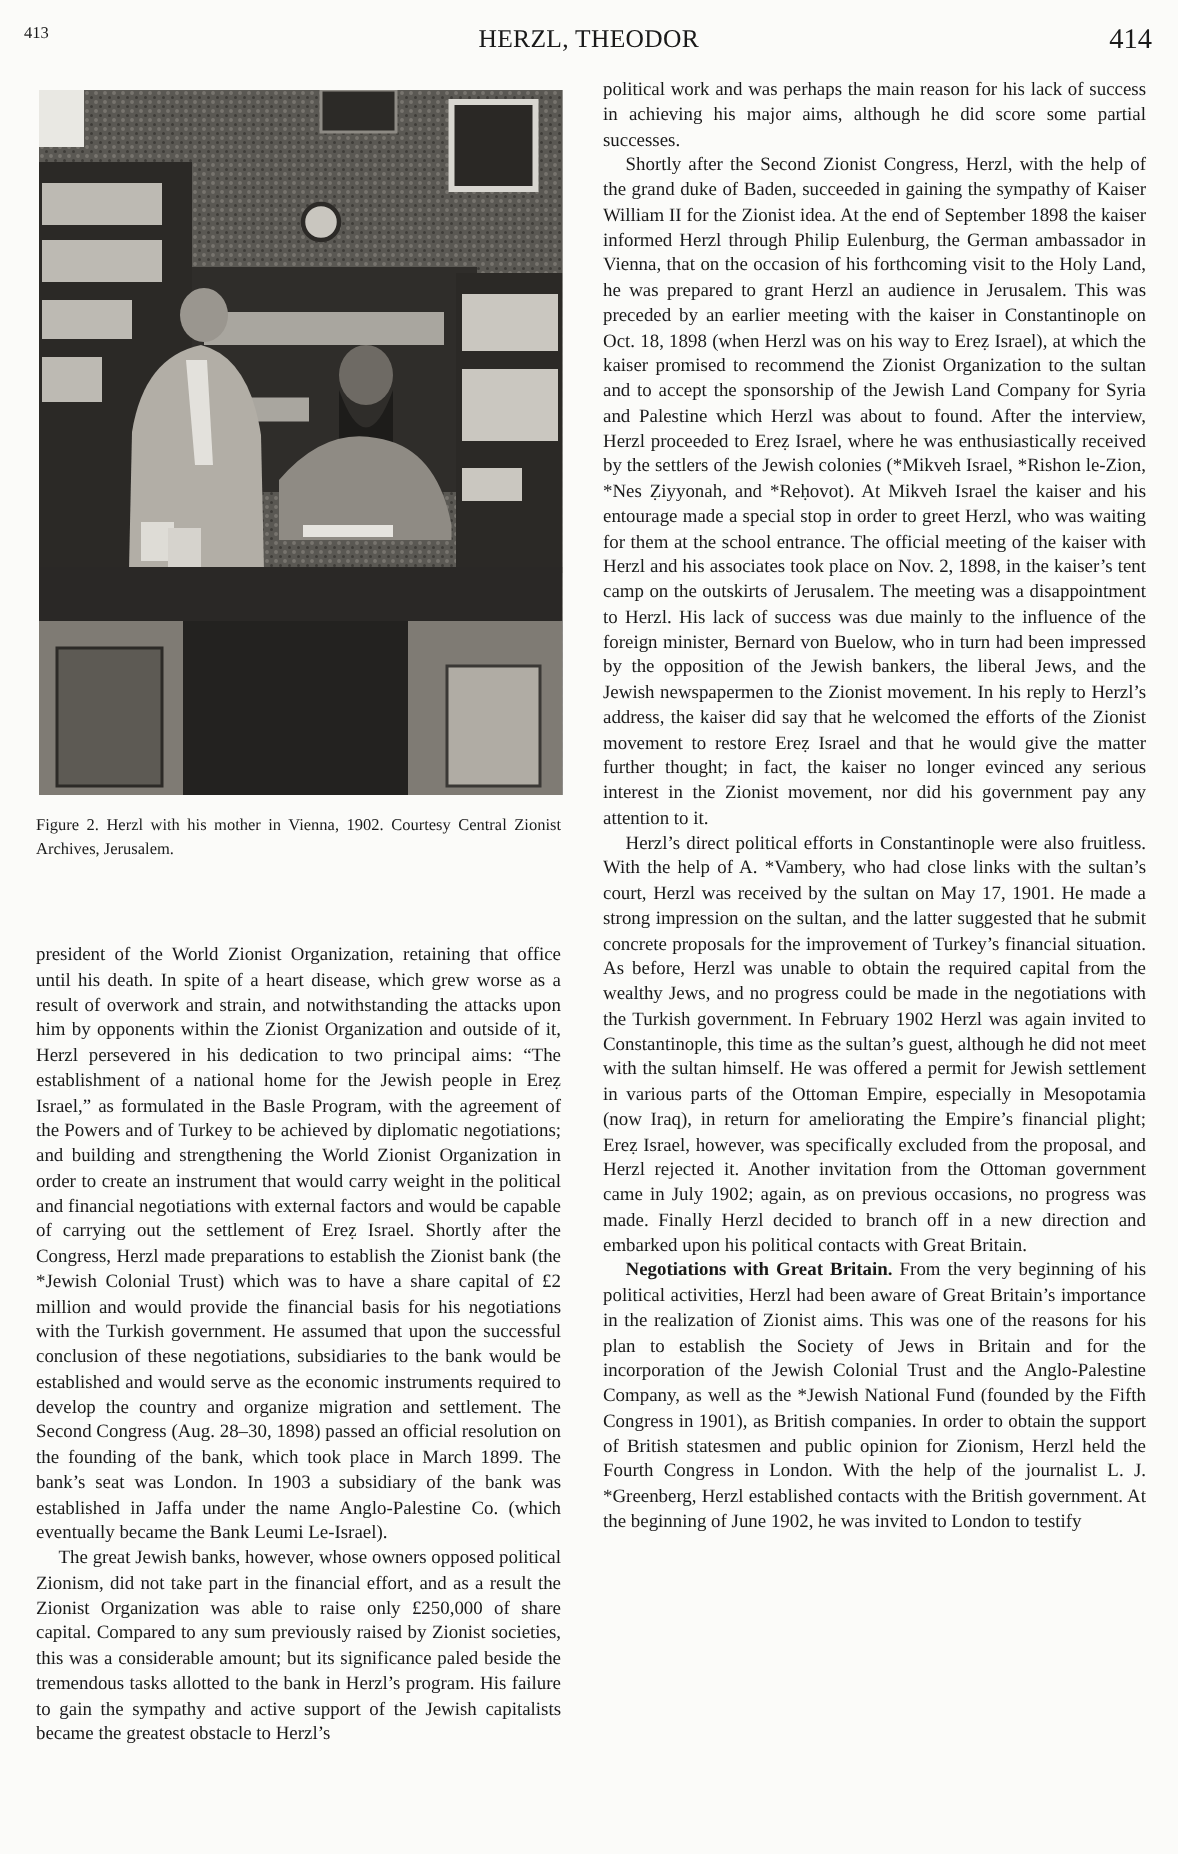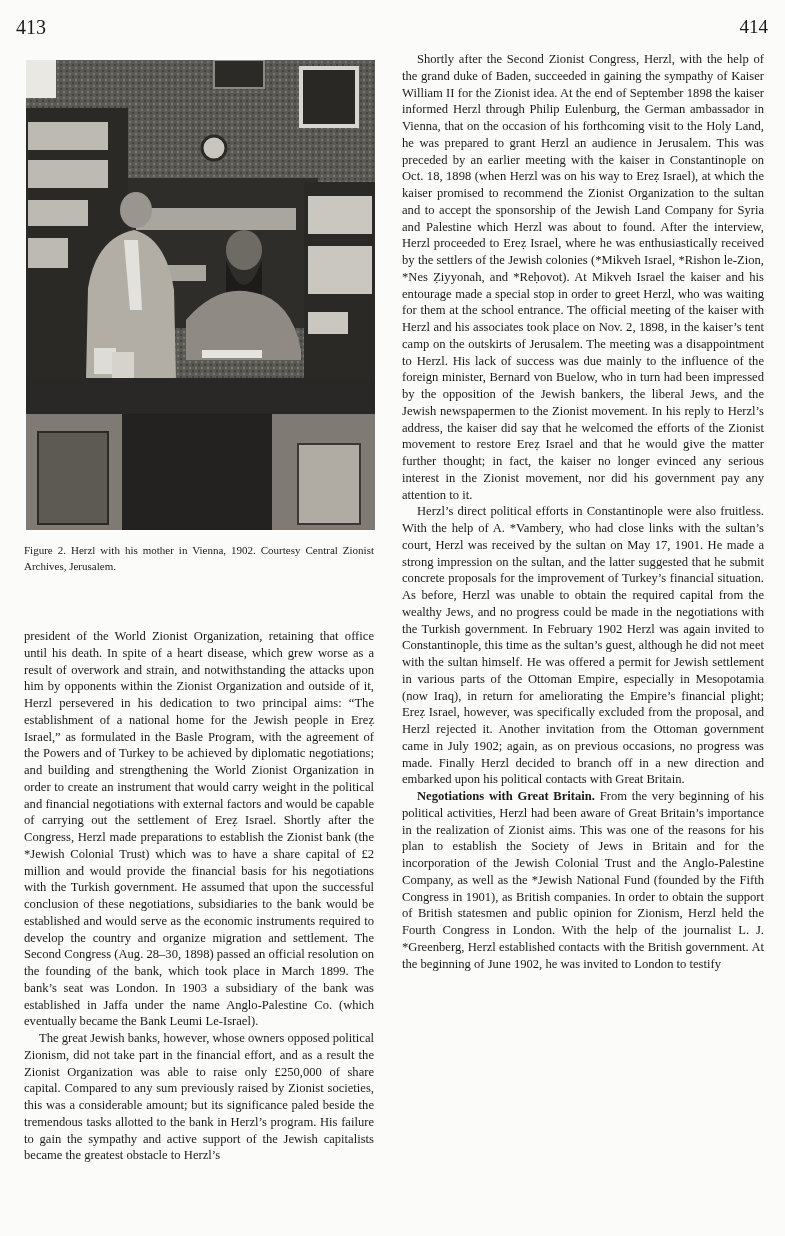--- a/index.html
+++ b/index.html
@@ -2,41 +2,42 @@
 <html><head>
 <meta charset="utf-8">
 <style>
   html, body { margin: 0; padding: 0; }
   body {
     width: 785px; height: 1236px; background: #fbfbf9; color: #1a1a1a;
     font-family: "Liberation Serif", "DejaVu Serif", serif;
     position: relative; overflow: hidden;
   }
   .header { position: absolute; top: 16px; left: 0; width: 785px; height: 24px; }
-  .pnum-left { position: absolute; left: 16px; top: 0; font-size: 20px; }
+  .pnum-left { position: absolute; left: 16px; top: 0; font-size: 11px; }
   .pnum-right { position: absolute; right: 17px; top: 0; font-size: 19px; }
   .running-head { position: absolute; left: 0; width: 785px; text-align: center; top: 0; font-size: 17px; letter-spacing: 0.2px; }
 
   .col { position: absolute; font-size: 12.6px; line-height: 16.75px; text-align: justify; }
   .col-left { left: 24px; width: 350px; margin-top: 40px; }
   .col-right { left: 402px; width: 362px; top: 51px; }
   .col p { margin: 0; text-indent: 0; }
   .col p.indent { text-indent: 15px; }
   .lead-bold { font-weight: bold; font-family: Liberation Serif, serif; }
 
   .figure { position: absolute; left: 26px; top: 60px; width: 349px; height: 470px; background: #3a3835; overflow: hidden; }
   .figure svg { display: block; }
   .caption { position: absolute; left: 24px; top: 542px; width: 350px; font-size: 11px; line-height: 16px; text-align: justify; }
   .left-body { top: 588px; }
 </style>
 </head>
 <body>
 
 <div class="header">
   <span class="pnum-left">413</span>
+  <span class="running-head">HERZL, THEODOR</span>
   <span class="pnum-right">414</span>
 </div>
 
 <div class="figure">
   <svg width="349" height="470" viewBox="0 0 349 470">
     <defs>
       <pattern id="wallp" width="6" height="6" patternUnits="userSpaceOnUse">
         <rect width="6" height="6" fill="#5a5853"></rect>
         <circle cx="2" cy="2" r="1.3" fill="#77746e"></circle>
         <circle cx="5" cy="5" r="1" fill="#3e3c38"></circle>
@@ -95,16 +96,17 @@
 </div>
 
 <div class="caption">Figure 2. Herzl with his mother in Vienna, 1902. Courtesy Central Zionist Archives, Jerusalem.</div>
 
 <div class="col col-left left-body">
   <p>president of the World Zionist Organization, retaining that office until his death. In spite of a heart disease, which grew worse as a result of overwork and strain, and notwithstanding the attacks upon him by opponents within the Zionist Organization and outside of it, Herzl persevered in his dedication to two principal aims: “The establishment of a national home for the Jewish people in Ereẓ Israel,” as formulated in the Basle Program, with the agreement of the Powers and of Turkey to be achieved by diplomatic negotiations; and building and strengthening the World Zionist Organization in order to create an instrument that would carry weight in the political and financial negotiations with external factors and would be capable of carrying out the settlement of Ereẓ Israel. Shortly after the Congress, Herzl made preparations to establish the Zionist bank (the *Jewish Colonial Trust) which was to have a share capital of £2 million and would provide the financial basis for his negotiations with the Turkish government. He assumed that upon the successful conclusion of these negotiations, subsidiaries to the bank would be established and would serve as the economic instruments required to develop the country and organize migration and settlement. The Second Congress (Aug. 28–30, 1898) passed an official resolution on the founding of the bank, which took place in March 1899. The bank’s seat was London. In 1903 a subsidiary of the bank was established in Jaffa under the name Anglo-Palestine Co. (which eventually became the Bank Leumi Le-Israel).</p>
   <p class="indent">The great Jewish banks, however, whose owners opposed political Zionism, did not take part in the financial effort, and as a result the Zionist Organization was able to raise only £250,000 of share capital. Compared to any sum previously raised by Zionist societies, this was a considerable amount; but its significance paled beside the tremendous tasks allotted to the bank in Herzl’s program. His failure to gain the sympathy and active support of the Jewish capitalists became the greatest obstacle to Herzl’s</p>
 </div>
 
 <div class="col col-right">
+  <p>political work and was perhaps the main reason for his lack of success in achieving his major aims, although he did score some partial successes.</p>
   <p class="indent">Shortly after the Second Zionist Congress, Herzl, with the help of the grand duke of Baden, succeeded in gaining the sympathy of Kaiser William II for the Zionist idea. At the end of September 1898 the kaiser informed Herzl through Philip Eulenburg, the German ambassador in Vienna, that on the occasion of his forthcoming visit to the Holy Land, he was prepared to grant Herzl an audience in Jerusalem. This was preceded by an earlier meeting with the kaiser in Constantinople on Oct. 18, 1898 (when Herzl was on his way to Ereẓ Israel), at which the kaiser promised to recommend the Zionist Organization to the sultan and to accept the sponsorship of the Jewish Land Company for Syria and Palestine which Herzl was about to found. After the interview, Herzl proceeded to Ereẓ Israel, where he was enthusiastically received by the settlers of the Jewish colonies (*Mikveh Israel, *Rishon le-Zion, *Nes Ẓiyyonah, and *Reḥovot). At Mikveh Israel the kaiser and his entourage made a special stop in order to greet Herzl, who was waiting for them at the school entrance. The official meeting of the kaiser with Herzl and his associates took place on Nov. 2, 1898, in the kaiser’s tent camp on the outskirts of Jerusalem. The meeting was a disappointment to Herzl. His lack of success was due mainly to the influence of the foreign minister, Bernard von Buelow, who in turn had been impressed by the opposition of the Jewish bankers, the liberal Jews, and the Jewish newspapermen to the Zionist movement. In his reply to Herzl’s address, the kaiser did say that he welcomed the efforts of the Zionist movement to restore Ereẓ Israel and that he would give the matter further thought; in fact, the kaiser no longer evinced any serious interest in the Zionist movement, nor did his government pay any attention to it.</p>
   <p class="indent">Herzl’s direct political efforts in Constantinople were also fruitless. With the help of A. *Vambery, who had close links with the sultan’s court, Herzl was received by the sultan on May 17, 1901. He made a strong impression on the sultan, and the latter suggested that he submit concrete proposals for the improvement of Turkey’s financial situation. As before, Herzl was unable to obtain the required capital from the wealthy Jews, and no progress could be made in the negotiations with the Turkish government. In February 1902 Herzl was again invited to Constantinople, this time as the sultan’s guest, although he did not meet with the sultan himself. He was offered a permit for Jewish settlement in various parts of the Ottoman Empire, especially in Mesopotamia (now Iraq), in return for ameliorating the Empire’s financial plight; Ereẓ Israel, however, was specifically excluded from the proposal, and Herzl rejected it. Another invitation from the Ottoman government came in July 1902; again, as on previous occasions, no progress was made. Finally Herzl decided to branch off in a new direction and embarked upon his political contacts with Great Britain.</p>
   <p class="indent"><span class="lead-bold">Negotiations with Great Britain.</span><span> From the very beginning of his political activities, Herzl had been aware of Great Britain’s importance in the realization of Zionist aims. This was one of the reasons for his plan to establish the Society of Jews in Britain and for the incorporation of the Jewish Colonial Trust and the Anglo-Palestine Company, as well as the *Jewish National Fund (founded by the Fifth Congress in 1901), as British companies. In order to obtain the support of British statesmen and public opinion for Zionism, Herzl held the Fourth Congress in London. With the help of the journalist L. J. *Greenberg, Herzl established contacts with the British government. At the beginning of June 1902, he was invited to London to testify</span></p>
 </div>
 
 </body></html>

